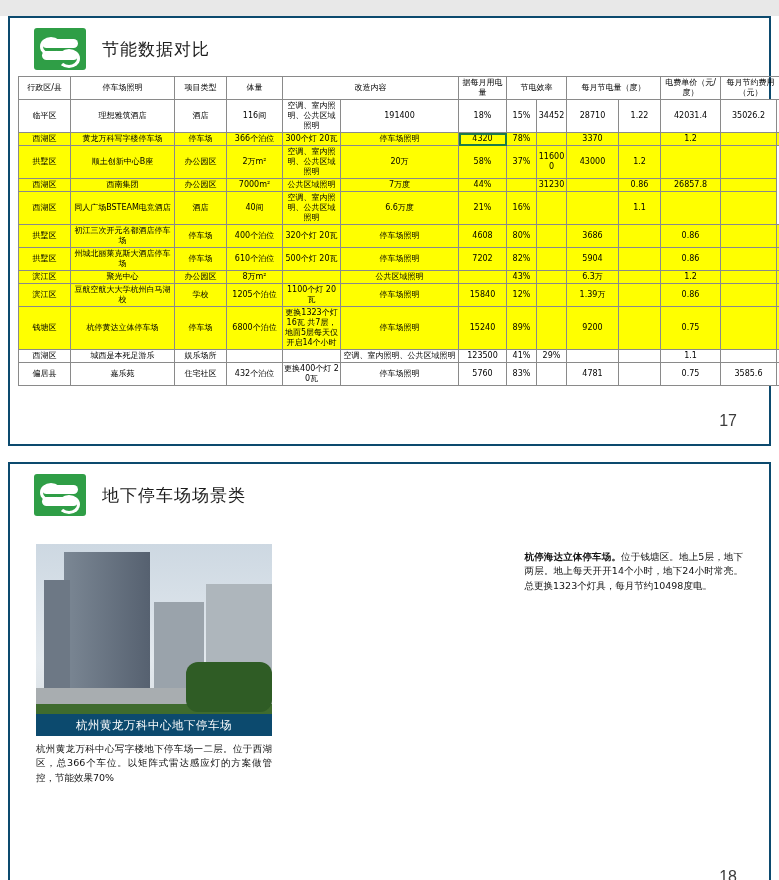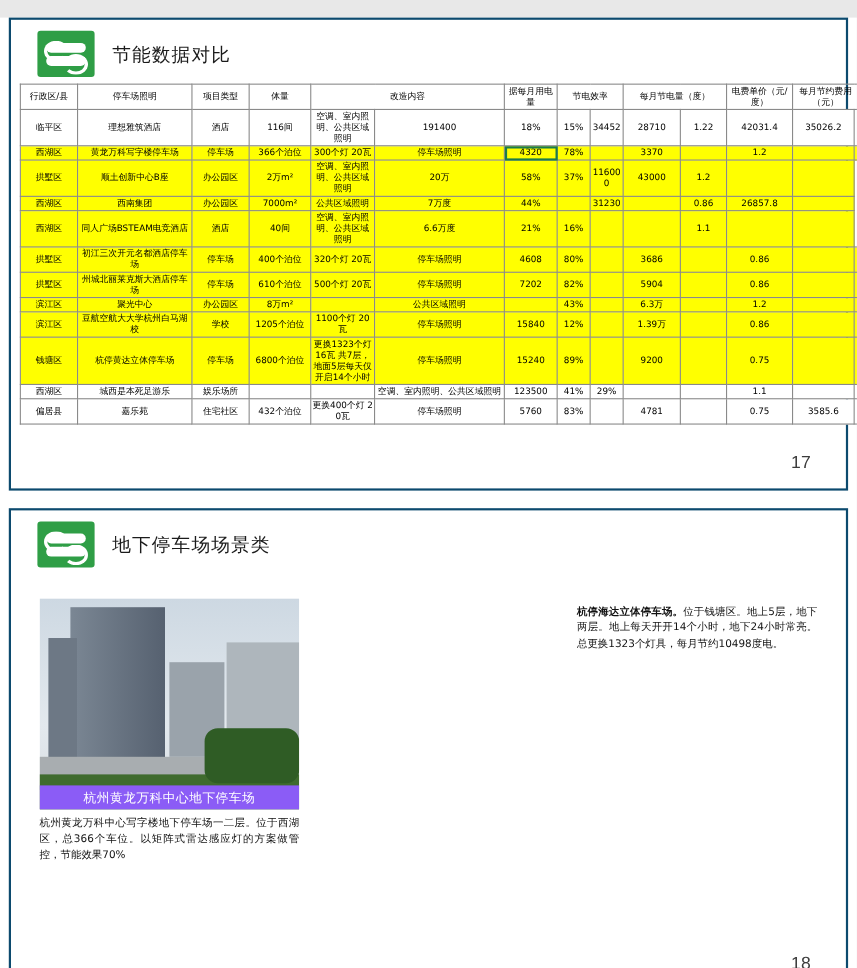--- a/index.html
+++ b/index.html
@@ -26,21 +26,21 @@
   .rowY{background:#ffff00;}
   .rowW{background:#ffffff;}
   td.l{text-align:left;padding-left:3px;}
   .cell-hi{outline:2px solid #1c7a4a;outline-offset:-2px;}
   .pagenum{position:absolute;right:32px;bottom:14px;font-size:16px;color:#3c3c3c;font-family:Liberation Sans, sans-serif;}
 
   
   .cards{display:flex;gap:17px;padding:28px 26px 0 26px;}
   .card{width:236px;}
   .photo{width:236px;height:192px;position:relative;overflow:hidden;border:0;}
-  .caption{position:absolute;left:0;right:0;bottom:0;height:22px;background:#8b5cf6;color:#fff;font-size:11.5px;display:flex;align-items:center;justify-content:center;font-family:"DejaVu Sans",sans-serif;letter-spacing:.5px;}
+  .caption{position:absolute;left:0;right:0;bottom:0;height:22px;background:#0c4a6e;color:#fff;font-size:11.5px;display:flex;align-items:center;justify-content:center;font-family:"DejaVu Sans",sans-serif;letter-spacing:.5px;}
   .desc{font-size:9.5px;line-height:1.5;color:#111;margin-top:6px;font-family:"DejaVu Sans",sans-serif;text-align:justify;}
   .desc b{font-weight:bold;}
 
   
   .sky{position:absolute;inset:0;background:linear-gradient(#cdd8e2,#e3e9ee 60%,#d7dde1);}
   .twr{position:absolute;background:#5d6b77;}
   .grn{position:absolute;background:#4e7d3a;}
   .rd{position:absolute;background:#9aa0a4;}
   .bld{position:absolute;background:#b9bdc0;}
   .sign{position:absolute;background:#c62828;color:#fff;font-size:8px;display:flex;align-items:center;justify-content:center;}

